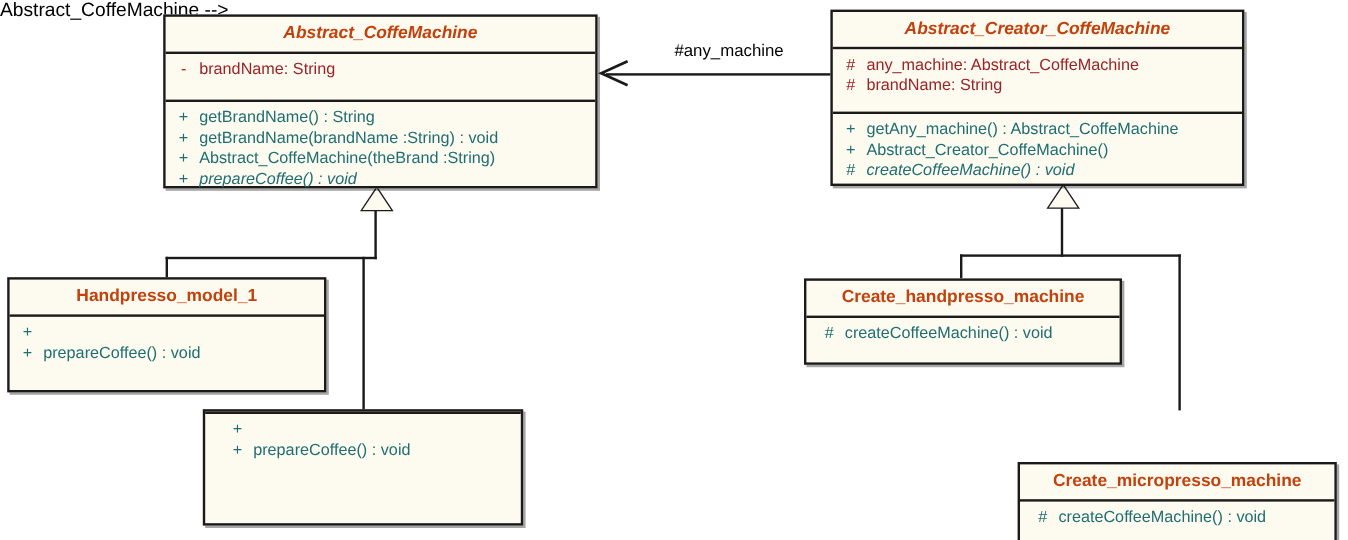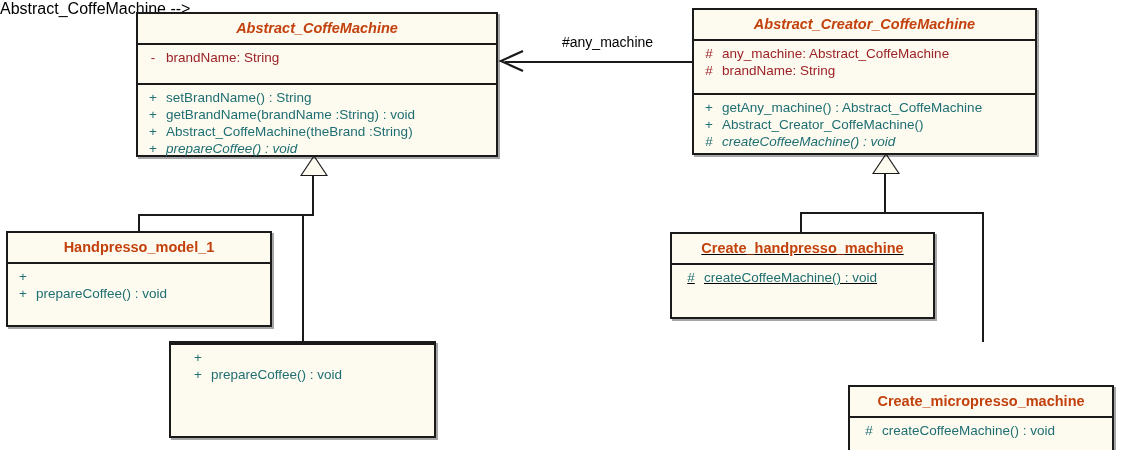--- a/index.html
+++ b/index.html
@@ -156,21 +156,21 @@
     <div class="uml-compartment" style="height:30px;">
       <div class="uml-row attr">
         <span class="uml-vis">-</span>
         <span class="uml-text">brandName:  String</span>
       </div>
     </div>
     <div class="uml-sep"></div>
     <div class="uml-compartment">
       <div class="uml-row meth">
         <span class="uml-vis">+</span>
-        <span class="uml-text">setBrandName() : String</span>
+        <span class="uml-text">getBrandName() : String</span>
       </div>
       <div class="uml-row meth">
         <span class="uml-vis">+</span>
         <span class="uml-text">getBrandName(brandName :String) : void</span>
       </div>
       <div class="uml-row meth">
         <span class="uml-vis">+</span>
         <span class="uml-text">Abstract_CoffeMachine(theBrand :String)</span>
       </div>
       <div class="uml-row meth italic">
@@ -234,21 +234,21 @@
         <span class="uml-vis">+</span>
       </div>
       <div class="uml-row meth">
         <span class="uml-vis">+</span>
         <span class="uml-text">prepareCoffee() : void</span>
       </div>
     </div>
   </div>
 
   
-  <div class="uml-class" style="left:670px; top:232px; width:265px; height:87px;text-decoration:underline;">
+  <div class="uml-class" style="left:670px; top:232px; width:265px; height:72px;">
     <div class="uml-name">Create_handpresso_machine</div>
     <div class="uml-sep"></div>
     <div class="uml-compartment" style="padding-left:6px;">
       <div class="uml-row meth">
         <span class="uml-vis">#</span>
         <span class="uml-text">createCoffeeMachine() : void</span>
       </div>
     </div>
   </div>
 

